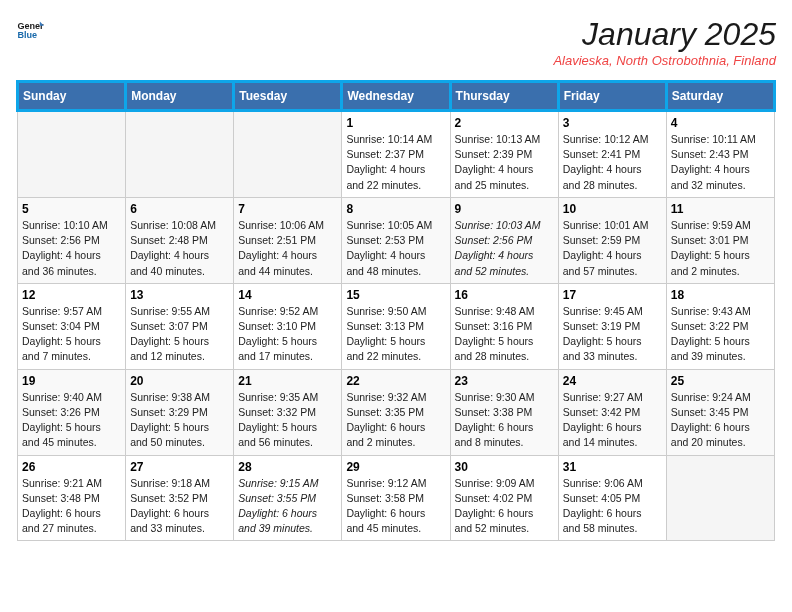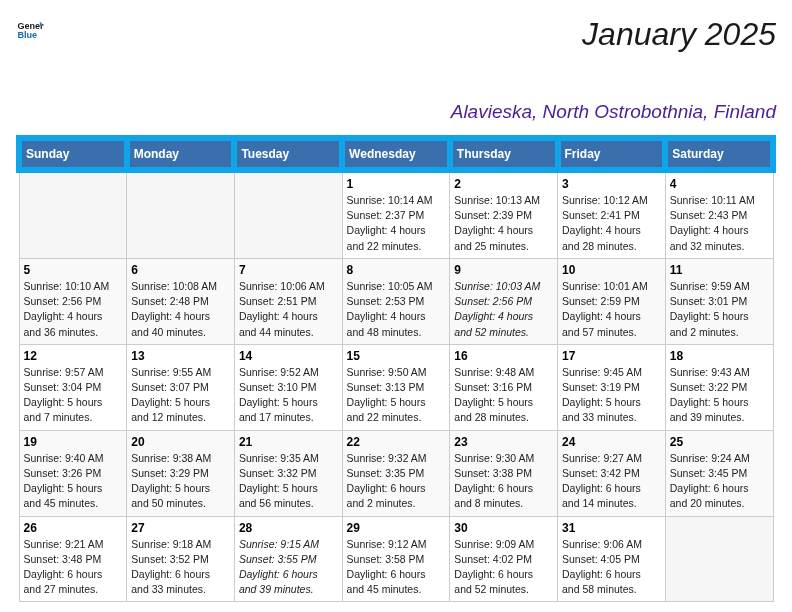--- a/index.html
+++ b/index.html
@@ -28,36 +28,35 @@
     .title-section {
       text-align: right;
       font-style: italic;
     }
     .calendar-title {
       font-size: 32px;
       font-weight: normal;
       color: #1a1a1a;
     }
     .calendar-subtitle {
-      font-size: 19px;
-      color: #4c1d95;
-      margin-top: 48px;
+      font-size: 13px;
+      color: #ef4444;
     }
     .calendar-table {
       width: 100%;
       border-collapse: collapse;
       font-size: 11px;
     }
     .calendar-table th {
       background-color: #3a6fad;
       color: #fff;
       padding: 6px 4px;
       text-align: left;
       font-size: 12px;
-      border: 6px solid #0ea5e9;
+      border: 3px solid #0ea5e9;
     }
     .calendar-table td {
       border: 1px solid #ccc;
       vertical-align: top;
       padding: 4px;
       width: calc(100% / 7);
       min-height: 80px;
       background: #fff;
     }
     .calendar-table tr:nth-child(even) td {

